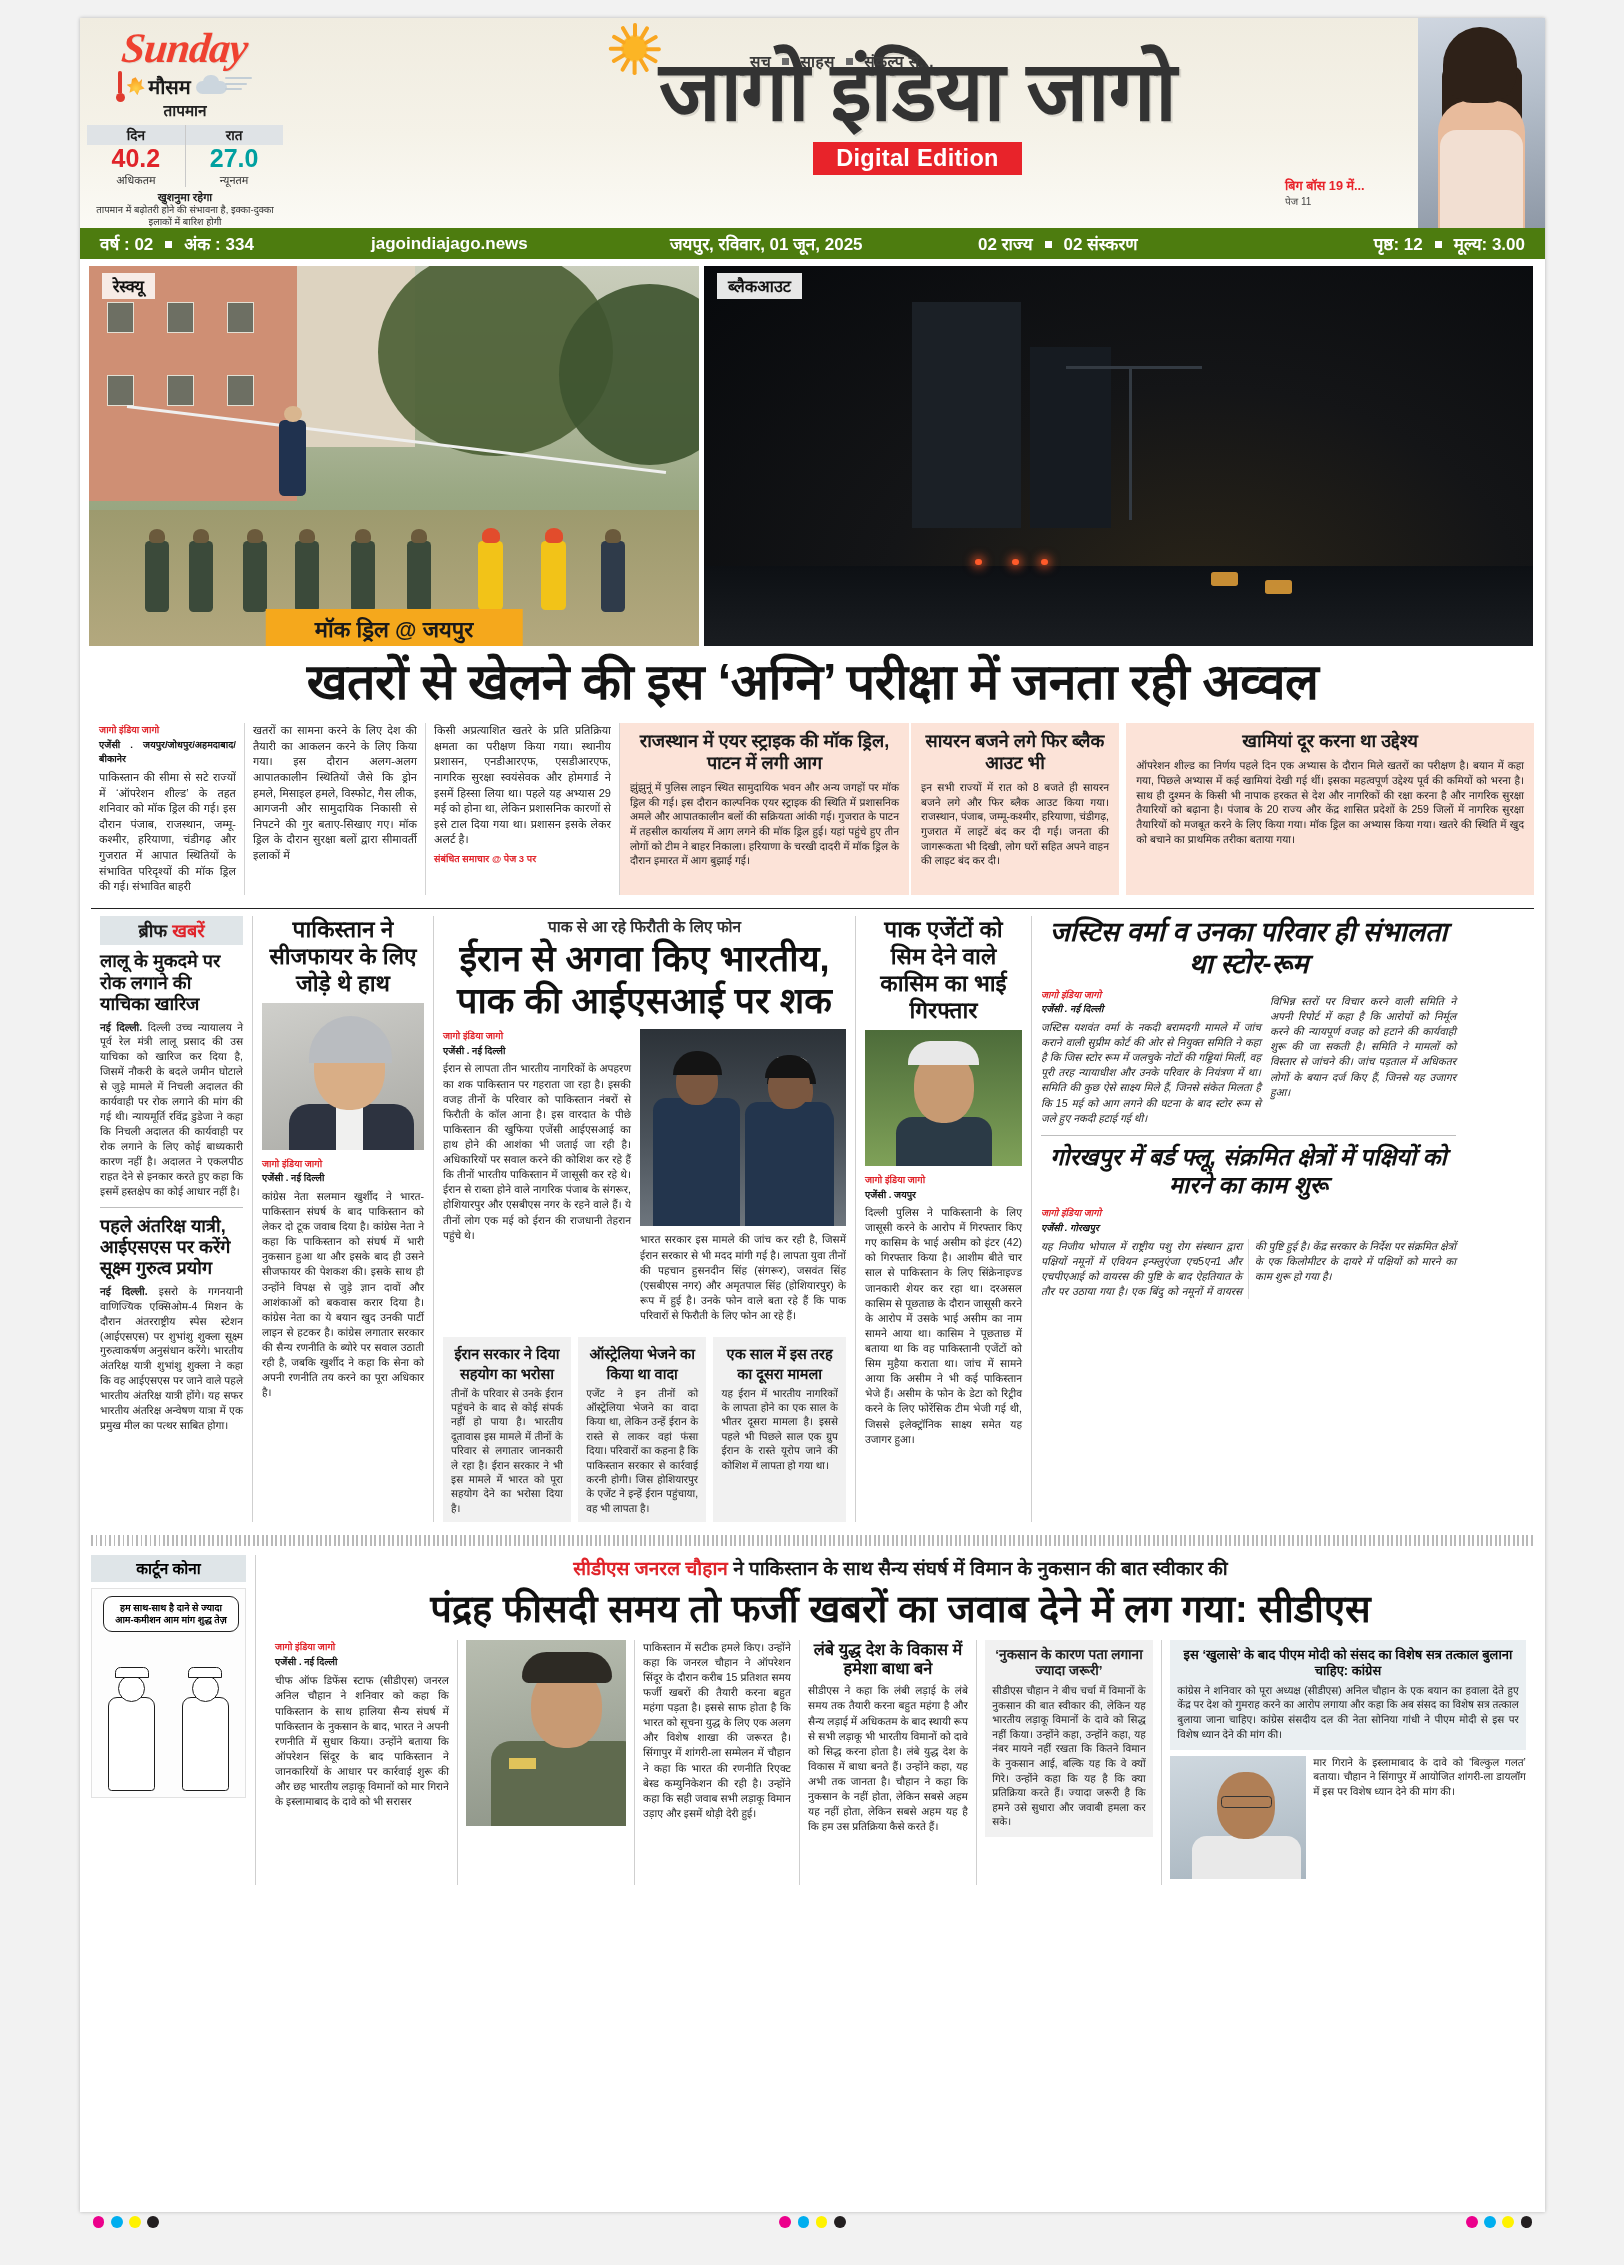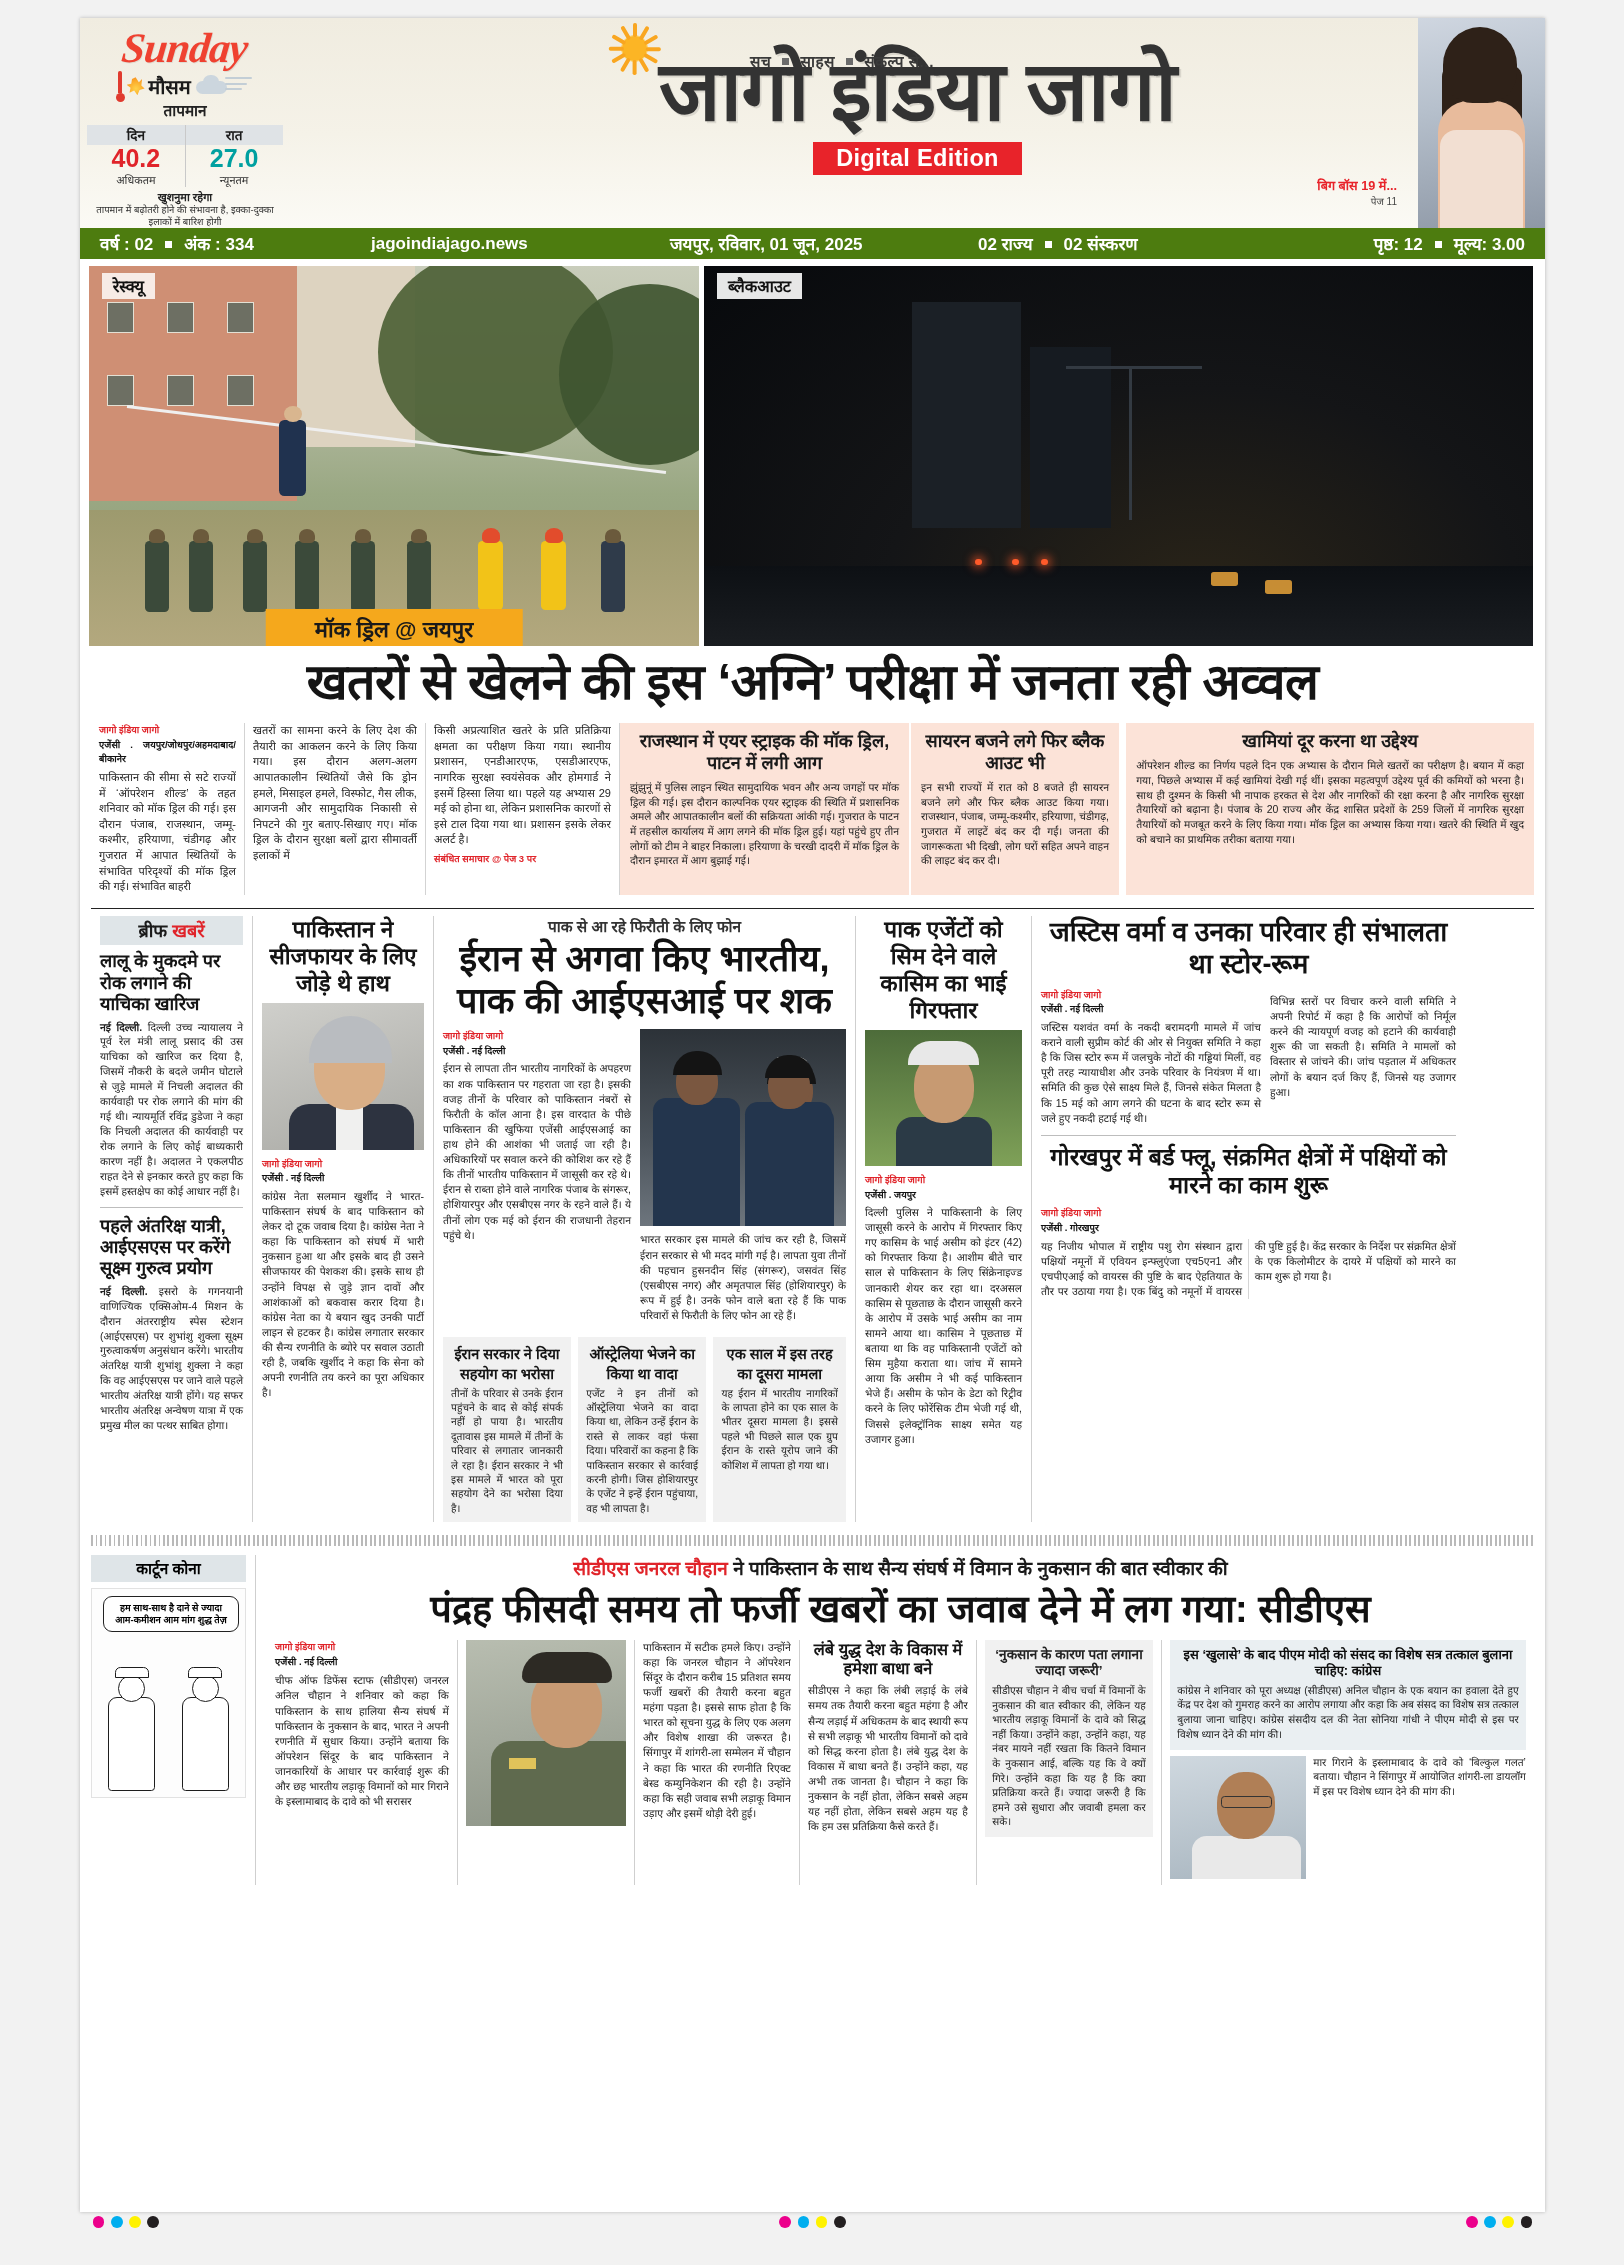--- a/index.html
+++ b/index.html
@@ -95,22 +95,22 @@
     font-weight: bold; font-size: 83px; line-height: 1;
     color:#333333; letter-spacing:-0.9px;
     text-shadow: 1.8px 1.8px 0 rgba(0,0,0,.10);
   }
   .digital-badge {
     display:inline-block; margin-top: 9px;
     background:#e8232a; color:#fff; font-weight:bold; font-size:23.5px;
     padding: 2.7px 23.5px; letter-spacing:0.3px;
   }
   .bigboss {
-    position:absolute; right: 148px; bottom: 20px;
-    text-align:right; width: 136px;
+    position:absolute; right: 124px; bottom: 20px;
+    text-align:left; width: 136px;
   }
   .bigboss .t1 { font-size:12.7px; font-weight:bold; color:#e8232a; }
   .bigboss .t2 { font-size:10px; color:#444; }
   .celeb {
     position:absolute; right: 0; top: 0; width: 127px; height: 210px;
     background: linear-gradient(170deg,#cfd6e0 0%, #b6c0cc 40%, #8e98a6 100%);
     overflow:hidden;
   }
   .celeb .face { position:absolute; left:34px; top:22px; width:56px;height:67px;border-radius:50% 50% 45% 45%;background:#e8bb9c;}
   .celeb .hair { position:absolute; left:25px; top:9px; width:74px;height:76px;border-radius:50% 50% 40% 40%;background:#2e2118;}
@@ -201,21 +201,21 @@
 
   
   .rule { border-top: 1.8px solid #222; margin: 12.7px 11px 0; }
   .sec2 { display:flex; padding: 7.2px 11px 0; }
   .s2col { padding: 0 9px; }
   .s2col + .s2col { border-left: 0.9px solid #cfcfcf; }
   .w-brief { width: 161px; }
   .w-pak   { width: 181px; }
   .w-iran  { width: 422px; }
   .w-sim   { width: 176px; padding-left: 9px; }
-  .w-verma { width: 434px; }
+  .w-verma { width: 434px; font-style: italic; }
 
   .brief-hdr {
     background:#dfe5e8; text-align:center; padding: 2.7px 0; margin-bottom: 6.3px;
     font-size: 18px; font-weight: bold; color:#1a1a1a;
   }
   .brief-hdr .red { color:#e0242a; }
   .b-title { font-size: 18px; font-weight:bold; line-height:1.18; color:#141414; margin-bottom:4.5px; }
   .b-body  { font-size: 10.5px; line-height:1.42; text-align:justify; color:#222; }
   .b-sep   { border-top:0.9px solid #bdbdbd; margin: 8.1px 0; }
 

